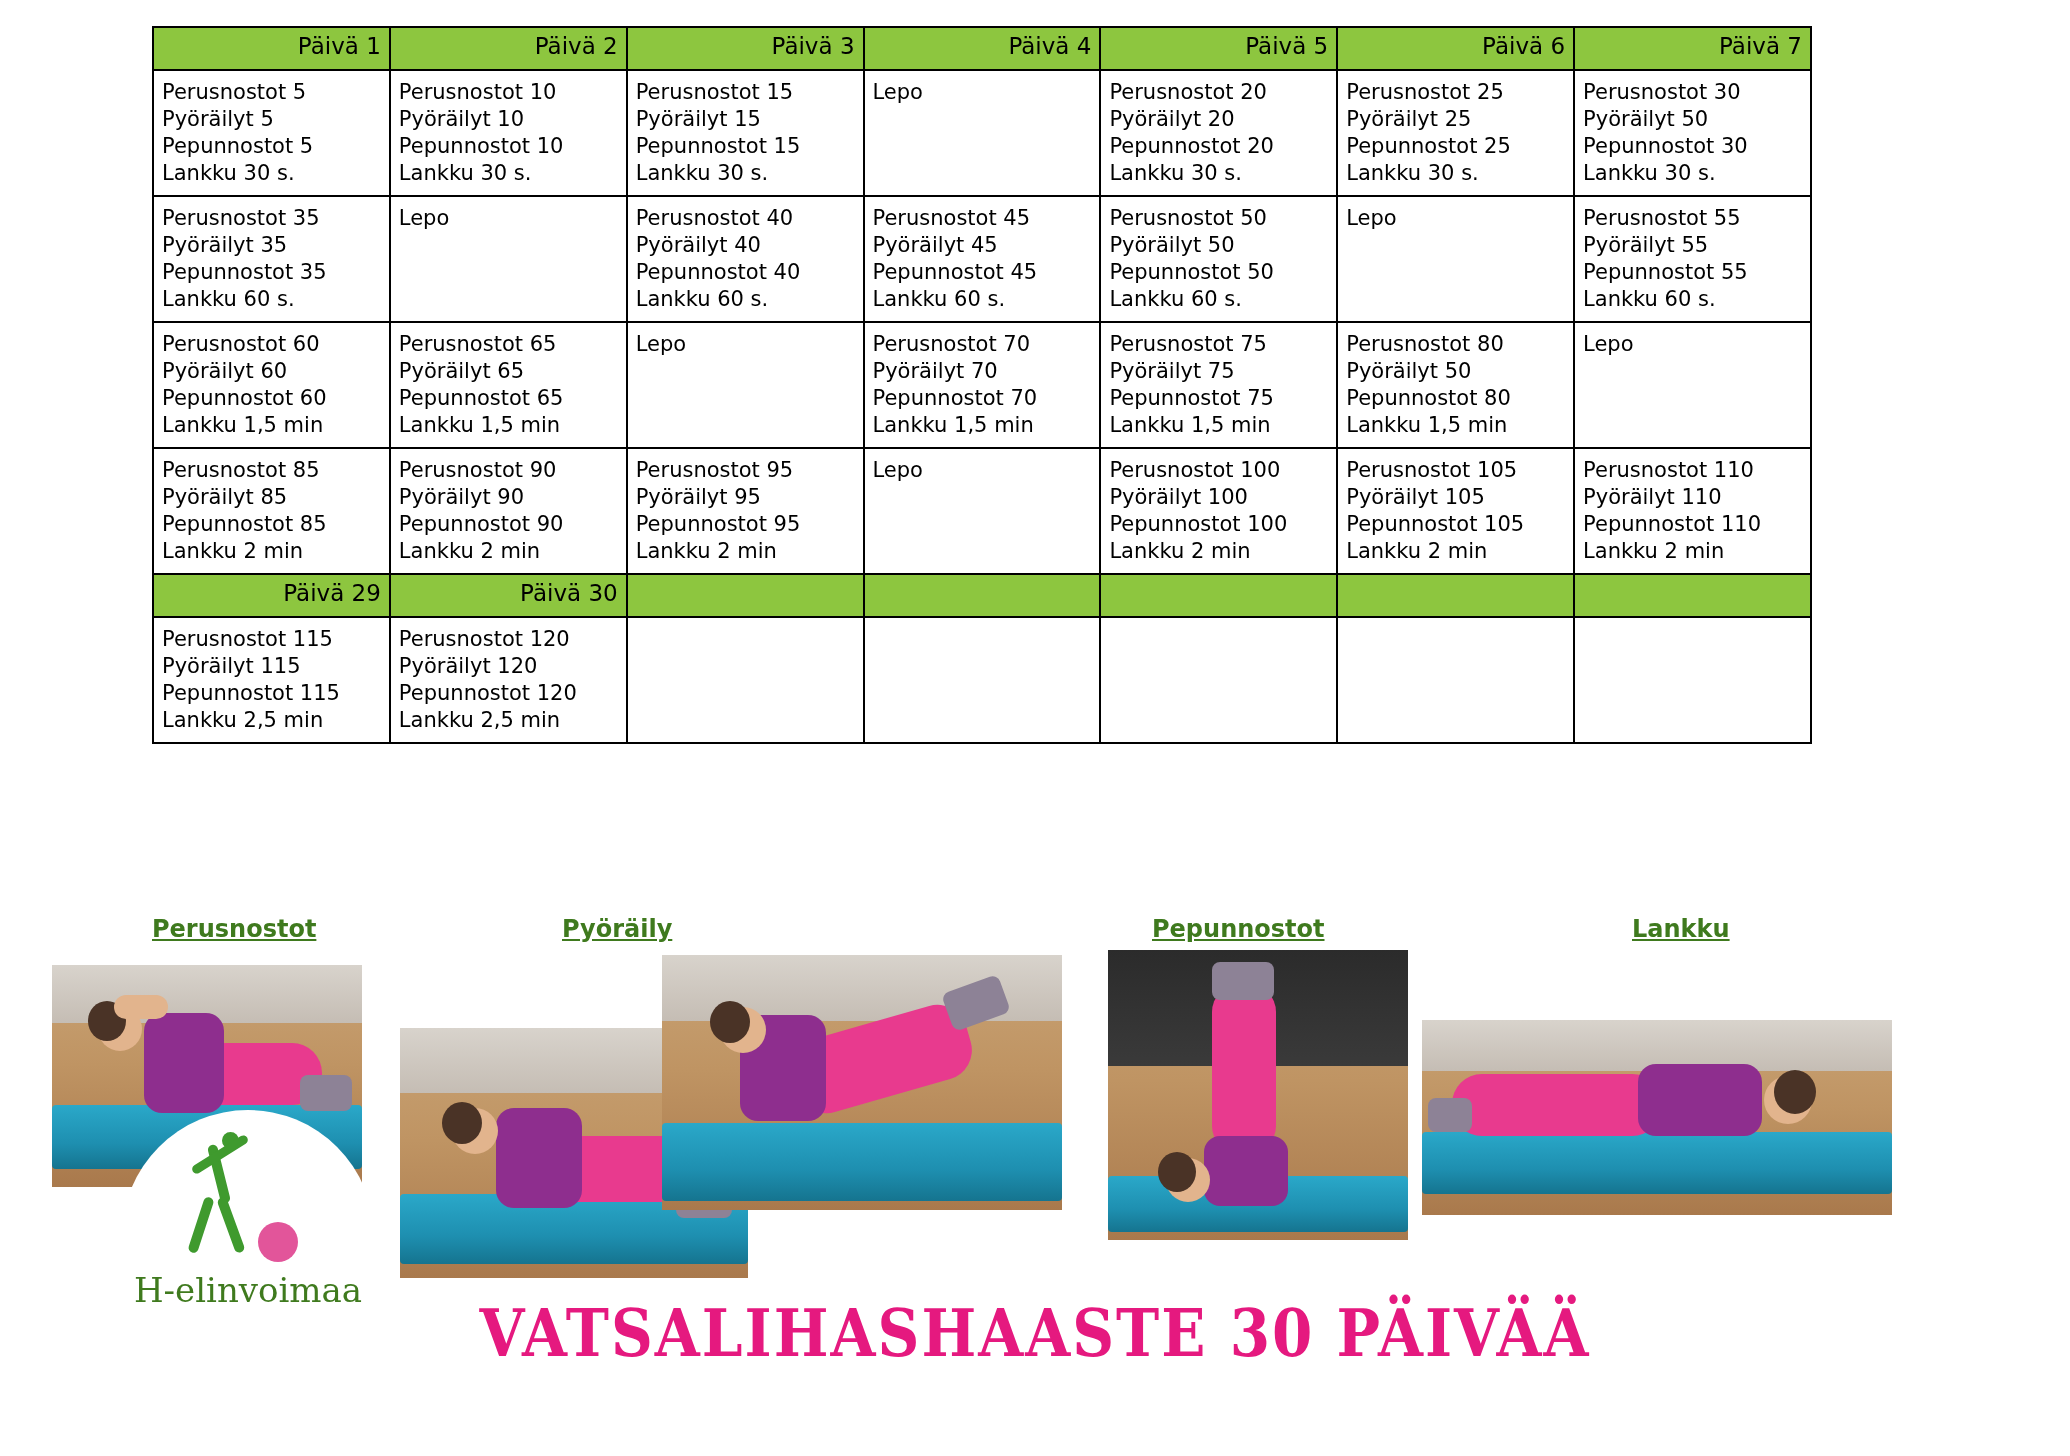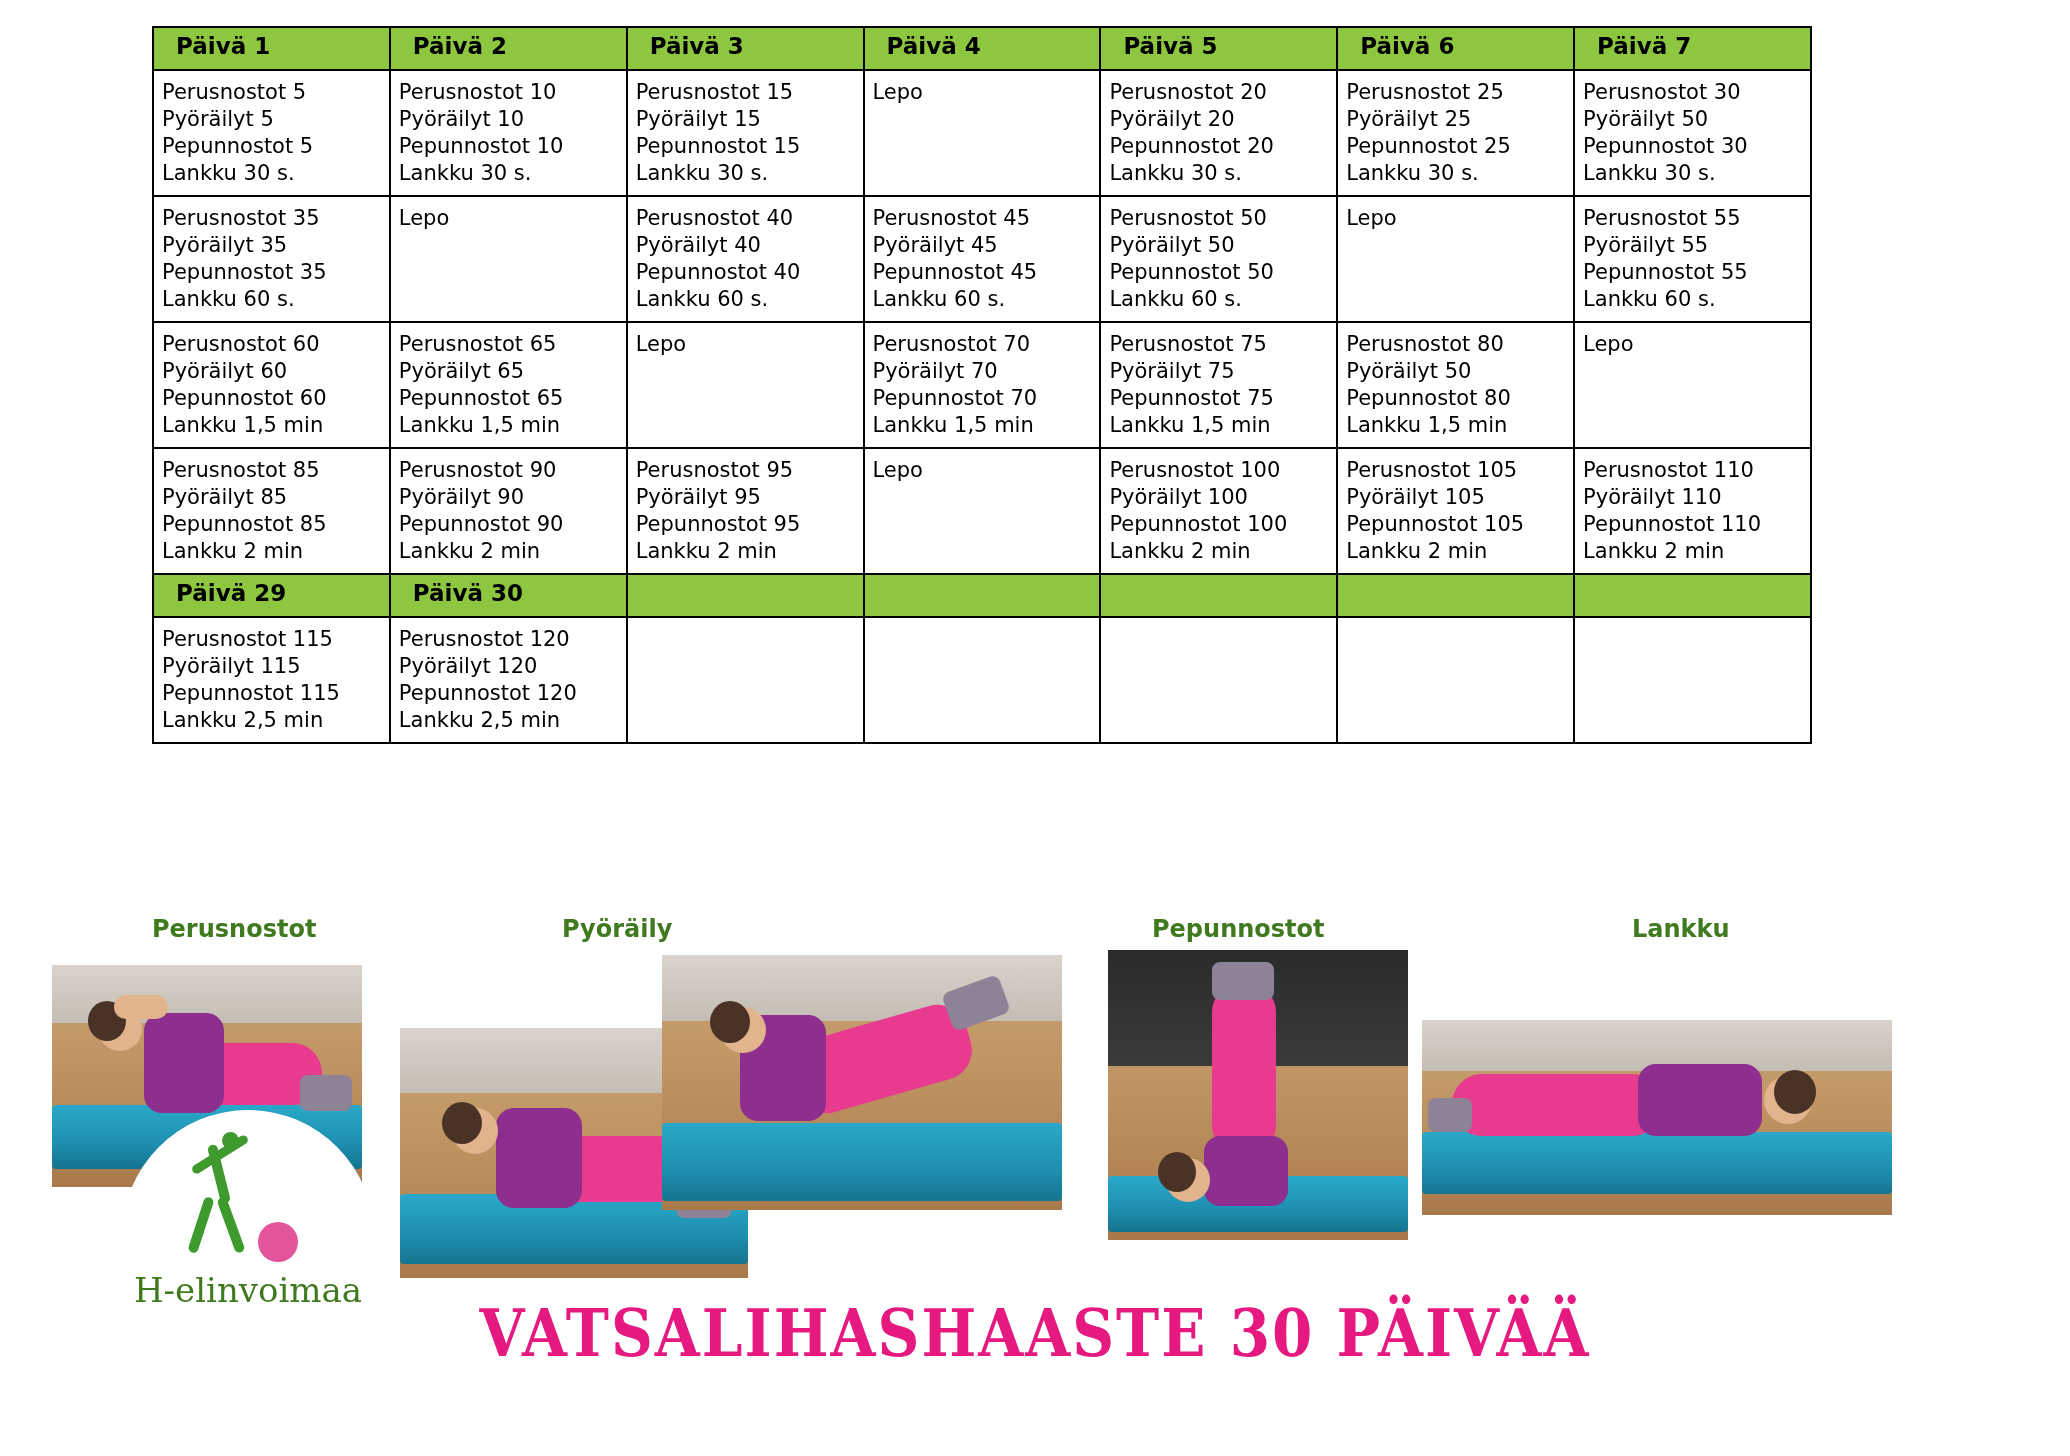--- a/index.html
+++ b/index.html
@@ -30,21 +30,22 @@
     padding: 4px 8px;
     font-size: 21px;
     line-height: 27px;
     color: #000000;
   }
   #plan-table td.dayhead {
     background: #8dc63f;
     font-size: 23px;
     height: 30px;
     padding: 5px 8px 6px 22px;
-    font-weight: bold;
+    font-weight: normal;
+    text-align: right;
   }
   #plan-table td.daybody {
     height: 112px;
     padding-top: 8px;
     margin-left: 48px;
   }
   #plan-table td.empty-head {
     background: #8dc63f;
   }
   #plan-table td.empty-body {
@@ -52,20 +53,21 @@
   }
   .line { white-space: pre; display: block; }
 
   
   .ex-label {
     position: absolute;
     font-size: 24px;
     color: #3f7a1e;
     font-weight: bold;
     font-family: "DejaVu Sans", sans-serif;
+    text-decoration: underline;
   }
   #label-perusnostot { left: 152px; top: 915px; }
   #label-pyoraily    { left: 562px; top: 915px; }
   #label-pepunnostot { left: 1152px; top: 915px; }
   #label-lankku      { left: 1632px; top: 915px; }
 
   
   .photo {
     position: absolute;
     overflow: hidden;

